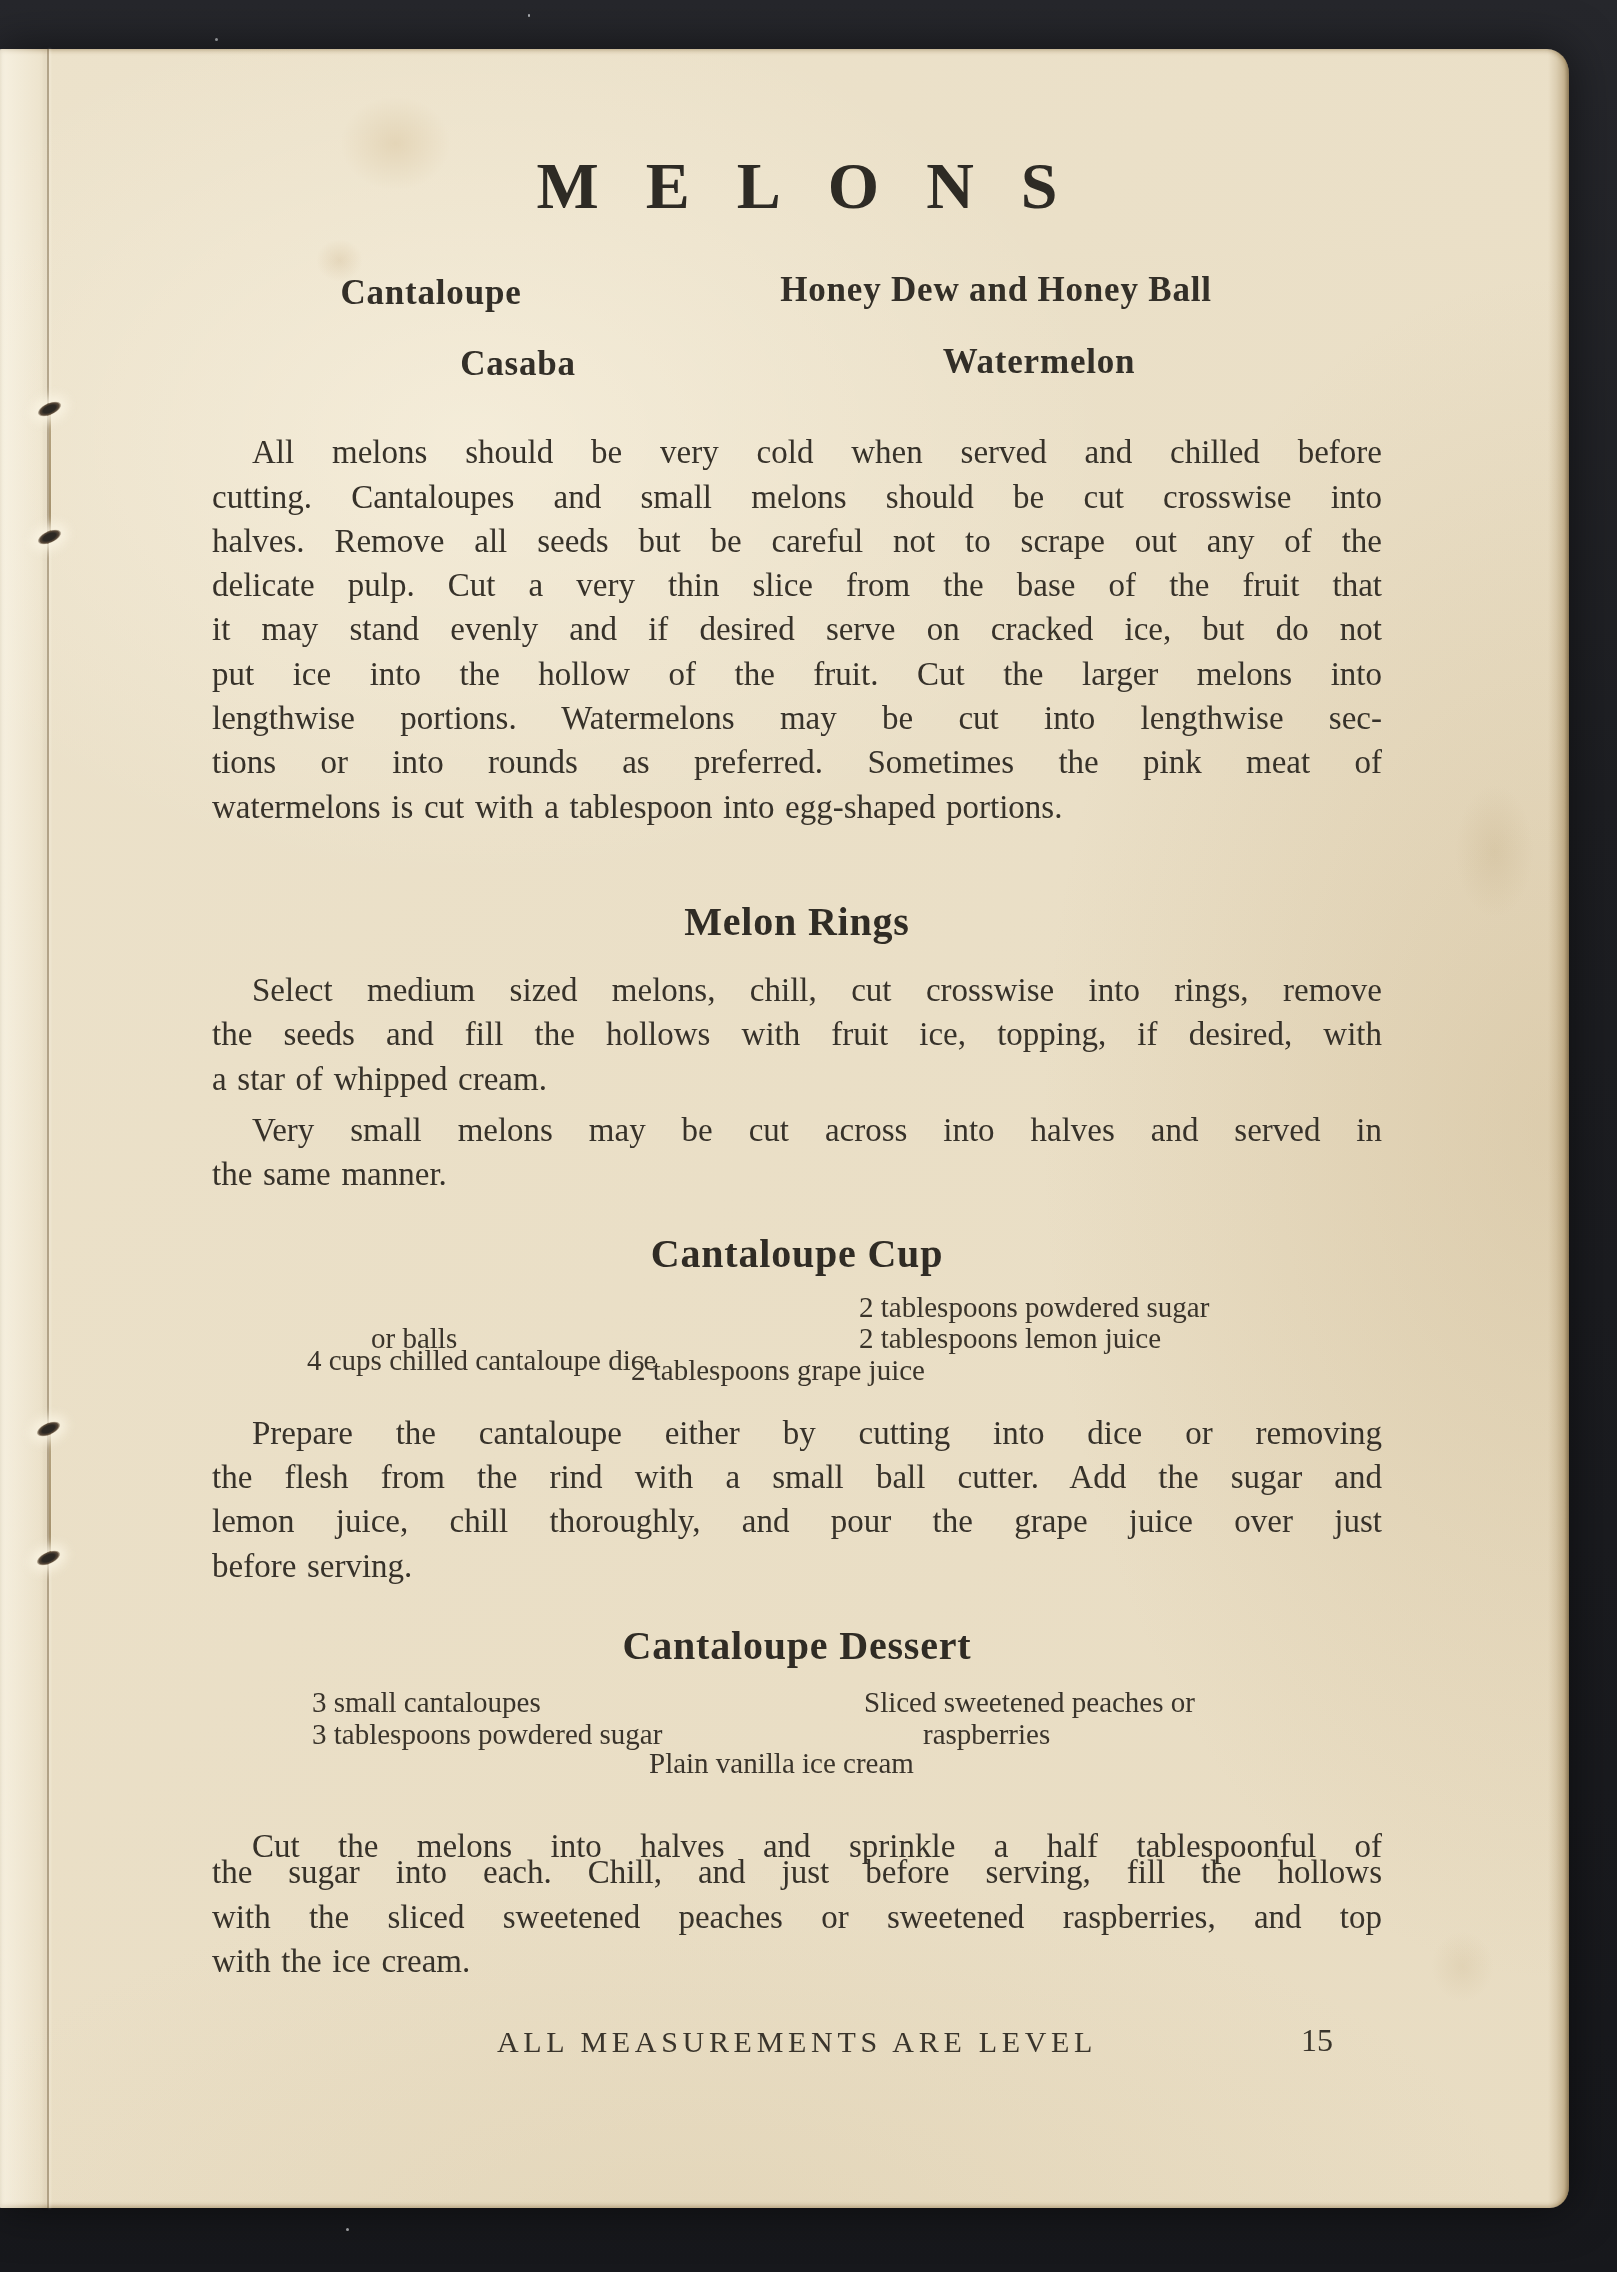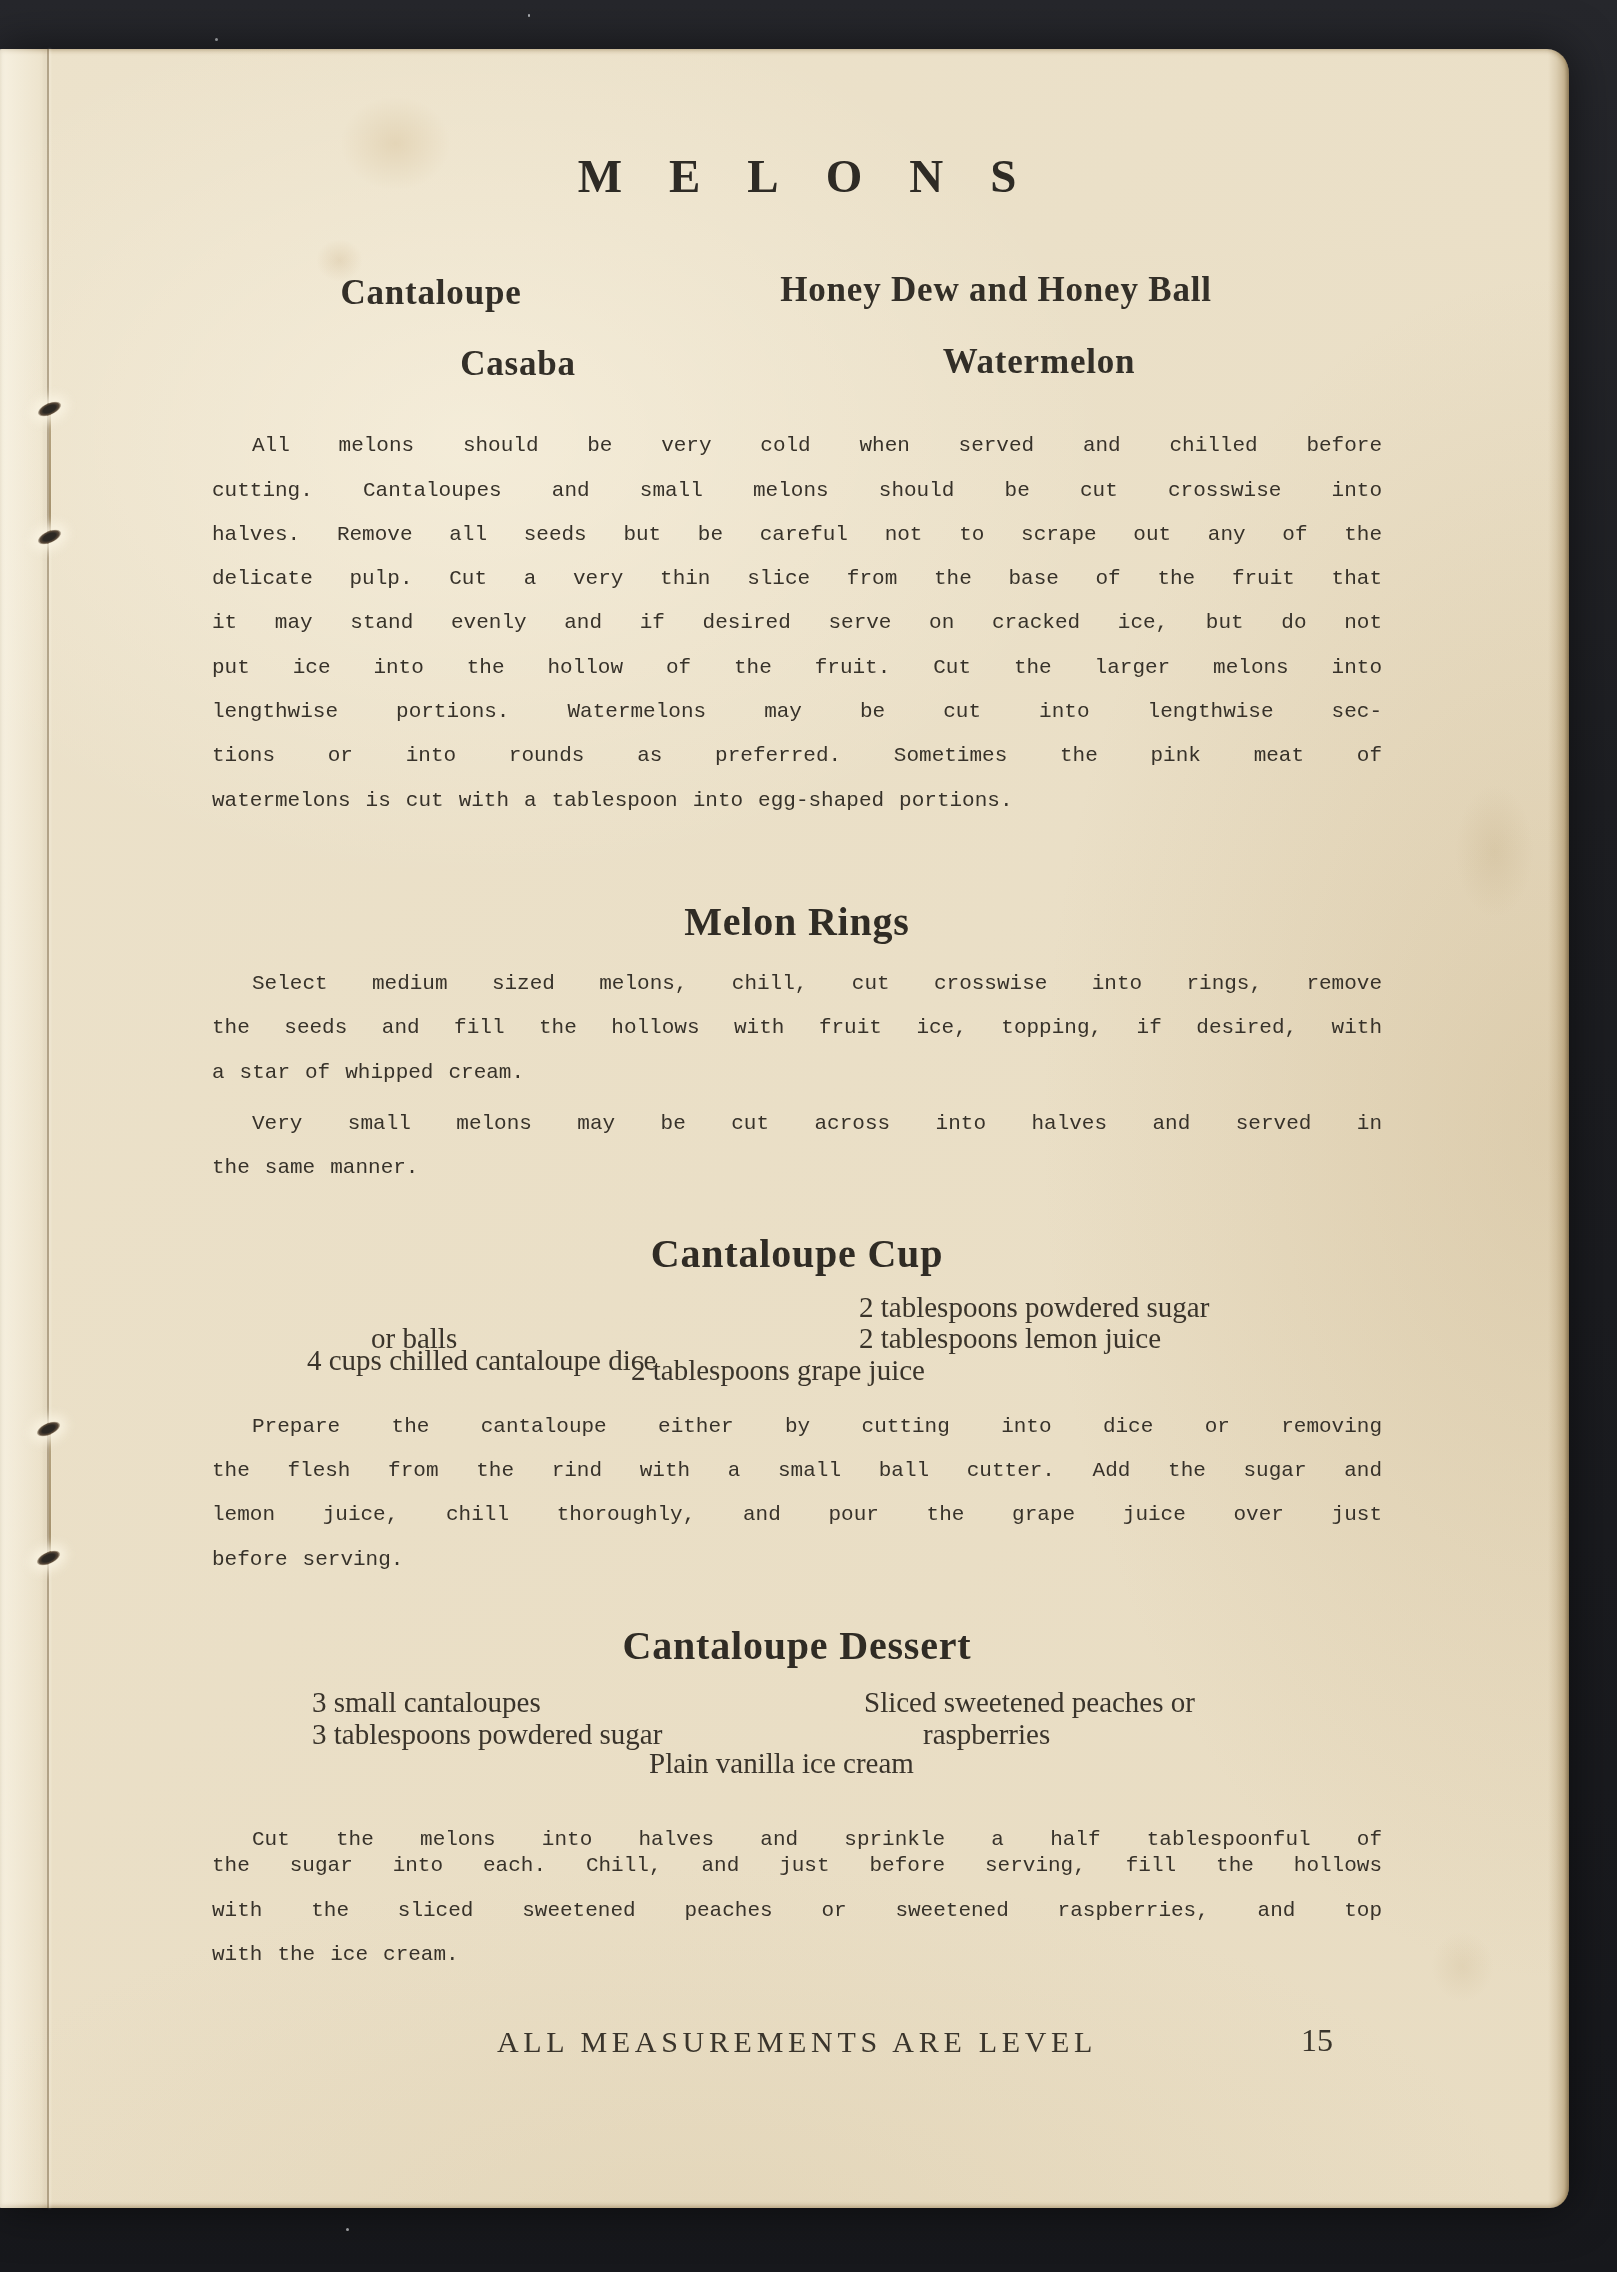--- a/index.html
+++ b/index.html
@@ -38,28 +38,28 @@
   .thread{position:absolute;left:49px;width:1.6px;background:linear-gradient(#b7a582,#a28e6a);}
   .stitch{position:absolute;width:25px;height:12px;border-radius:50%;
     background:radial-gradient(ellipse at 50% 50%,#2c2823 0 38%,#5a4a3a 58%,rgba(90,74,58,0) 72%);
     transform:rotate(-24deg);
     box-shadow:0 0 11px 6.3px rgba(250,244,228,.85);}
   .stain{position:absolute;border-radius:50%;}
 
   .content{position:absolute;left:212px;top:0;width:1170px;height:100%;color:#37322a;}
 
   .title{position:absolute;left:0;width:100%;text-align:center;
-    font-size:47px;font-weight:bold;color:#2e2b25;line-height:1;}
+    font-size:66px;font-weight:bold;color:#2e2b25;line-height:1;}
   .title span{letter-spacing:47px;margin-right:-47px;}
 
   .variety{position:absolute;transform:translateX(-50%);white-space:nowrap;
     font-size:35px;font-weight:bold;color:#332f28;line-height:1;letter-spacing:0.8px;}
 
-  .tline{position:absolute;left:0;width:100%;font-size:21px;line-height:1.2;
-    white-space:nowrap;text-align:justify;text-align-last:justify;word-spacing:2.4px;font-family:Liberation Mono, monospace;}
+  .tline{position:absolute;left:0;width:100%;font-size:33px;line-height:1.2;
+    white-space:nowrap;text-align:justify;text-align-last:justify;word-spacing:2.4px;}
   .tline.first{text-indent:40px;}
   .tline.last{text-align:left;text-align-last:left;}
 
   .heading{position:absolute;left:0;width:100%;text-align:center;
     font-size:40px;font-weight:bold;color:#302c25;line-height:1;letter-spacing:0.8px;}
 
   .ing{position:absolute;font-size:29px;color:#3a342b;line-height:1;white-space:nowrap;}
 
   .footer-note{position:absolute;left:0;width:100%;text-align:center;
     font-size:30px;letter-spacing:4.7px;color:#3a352c;line-height:1;}

